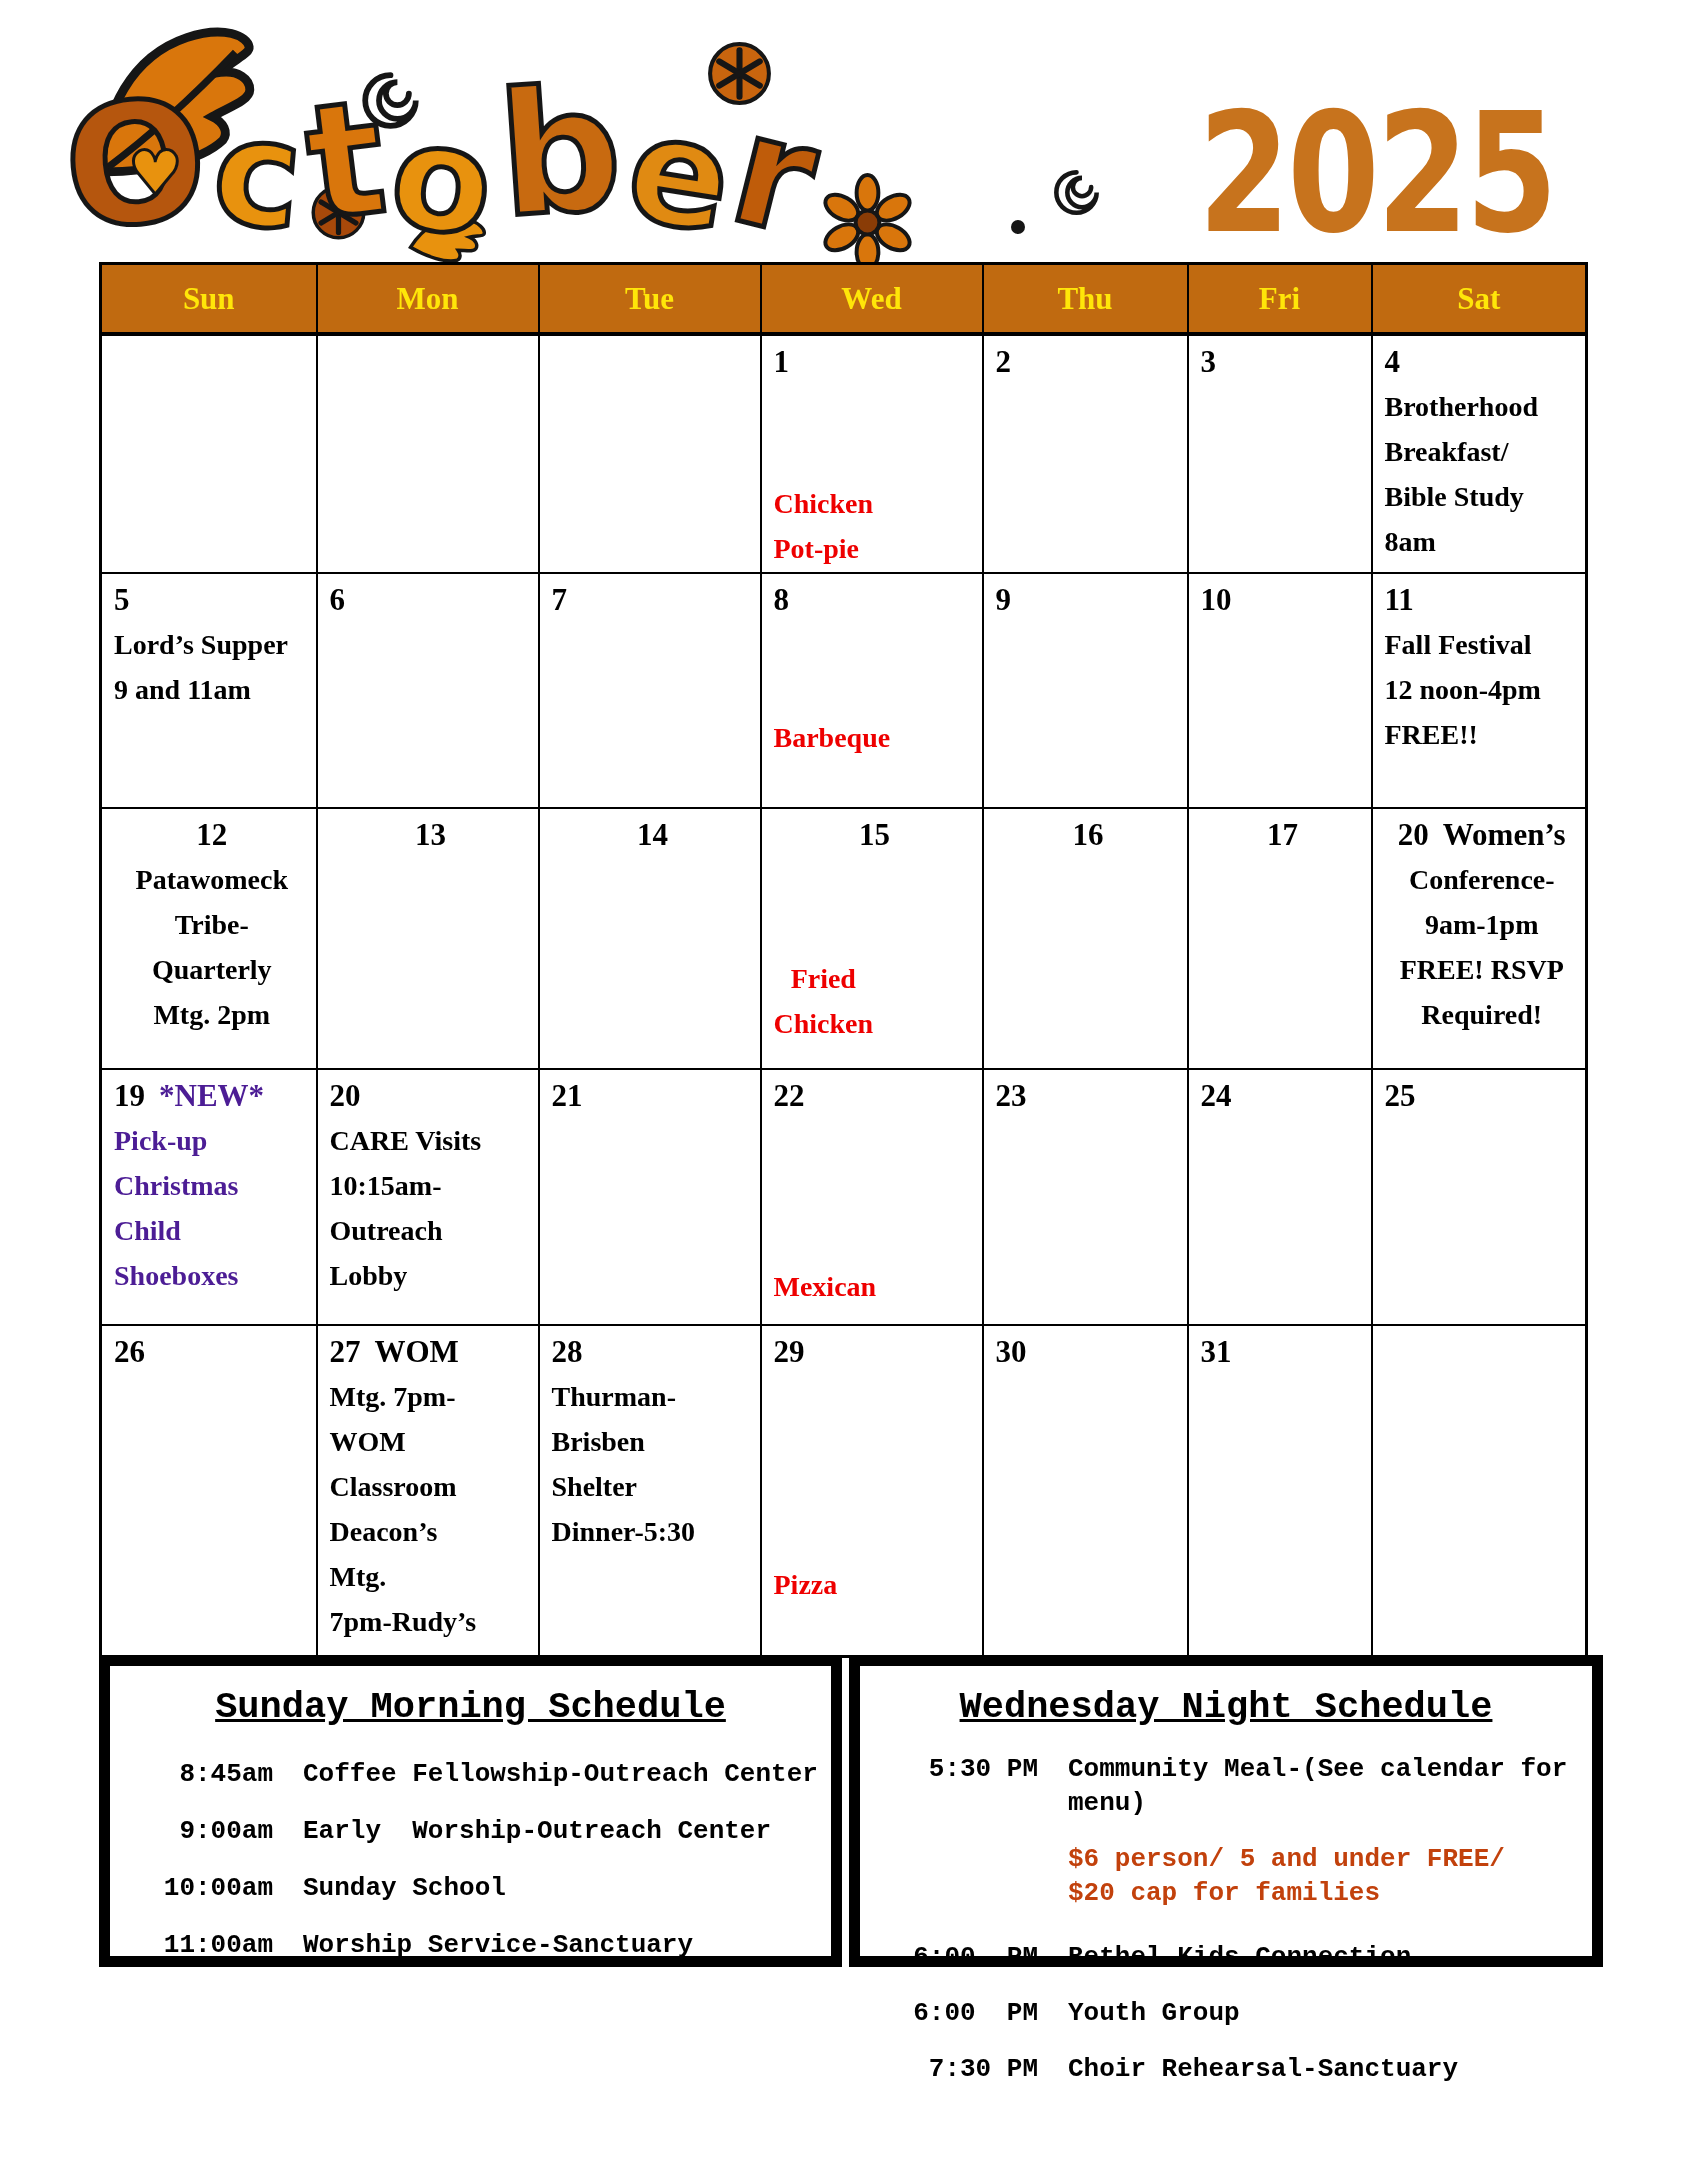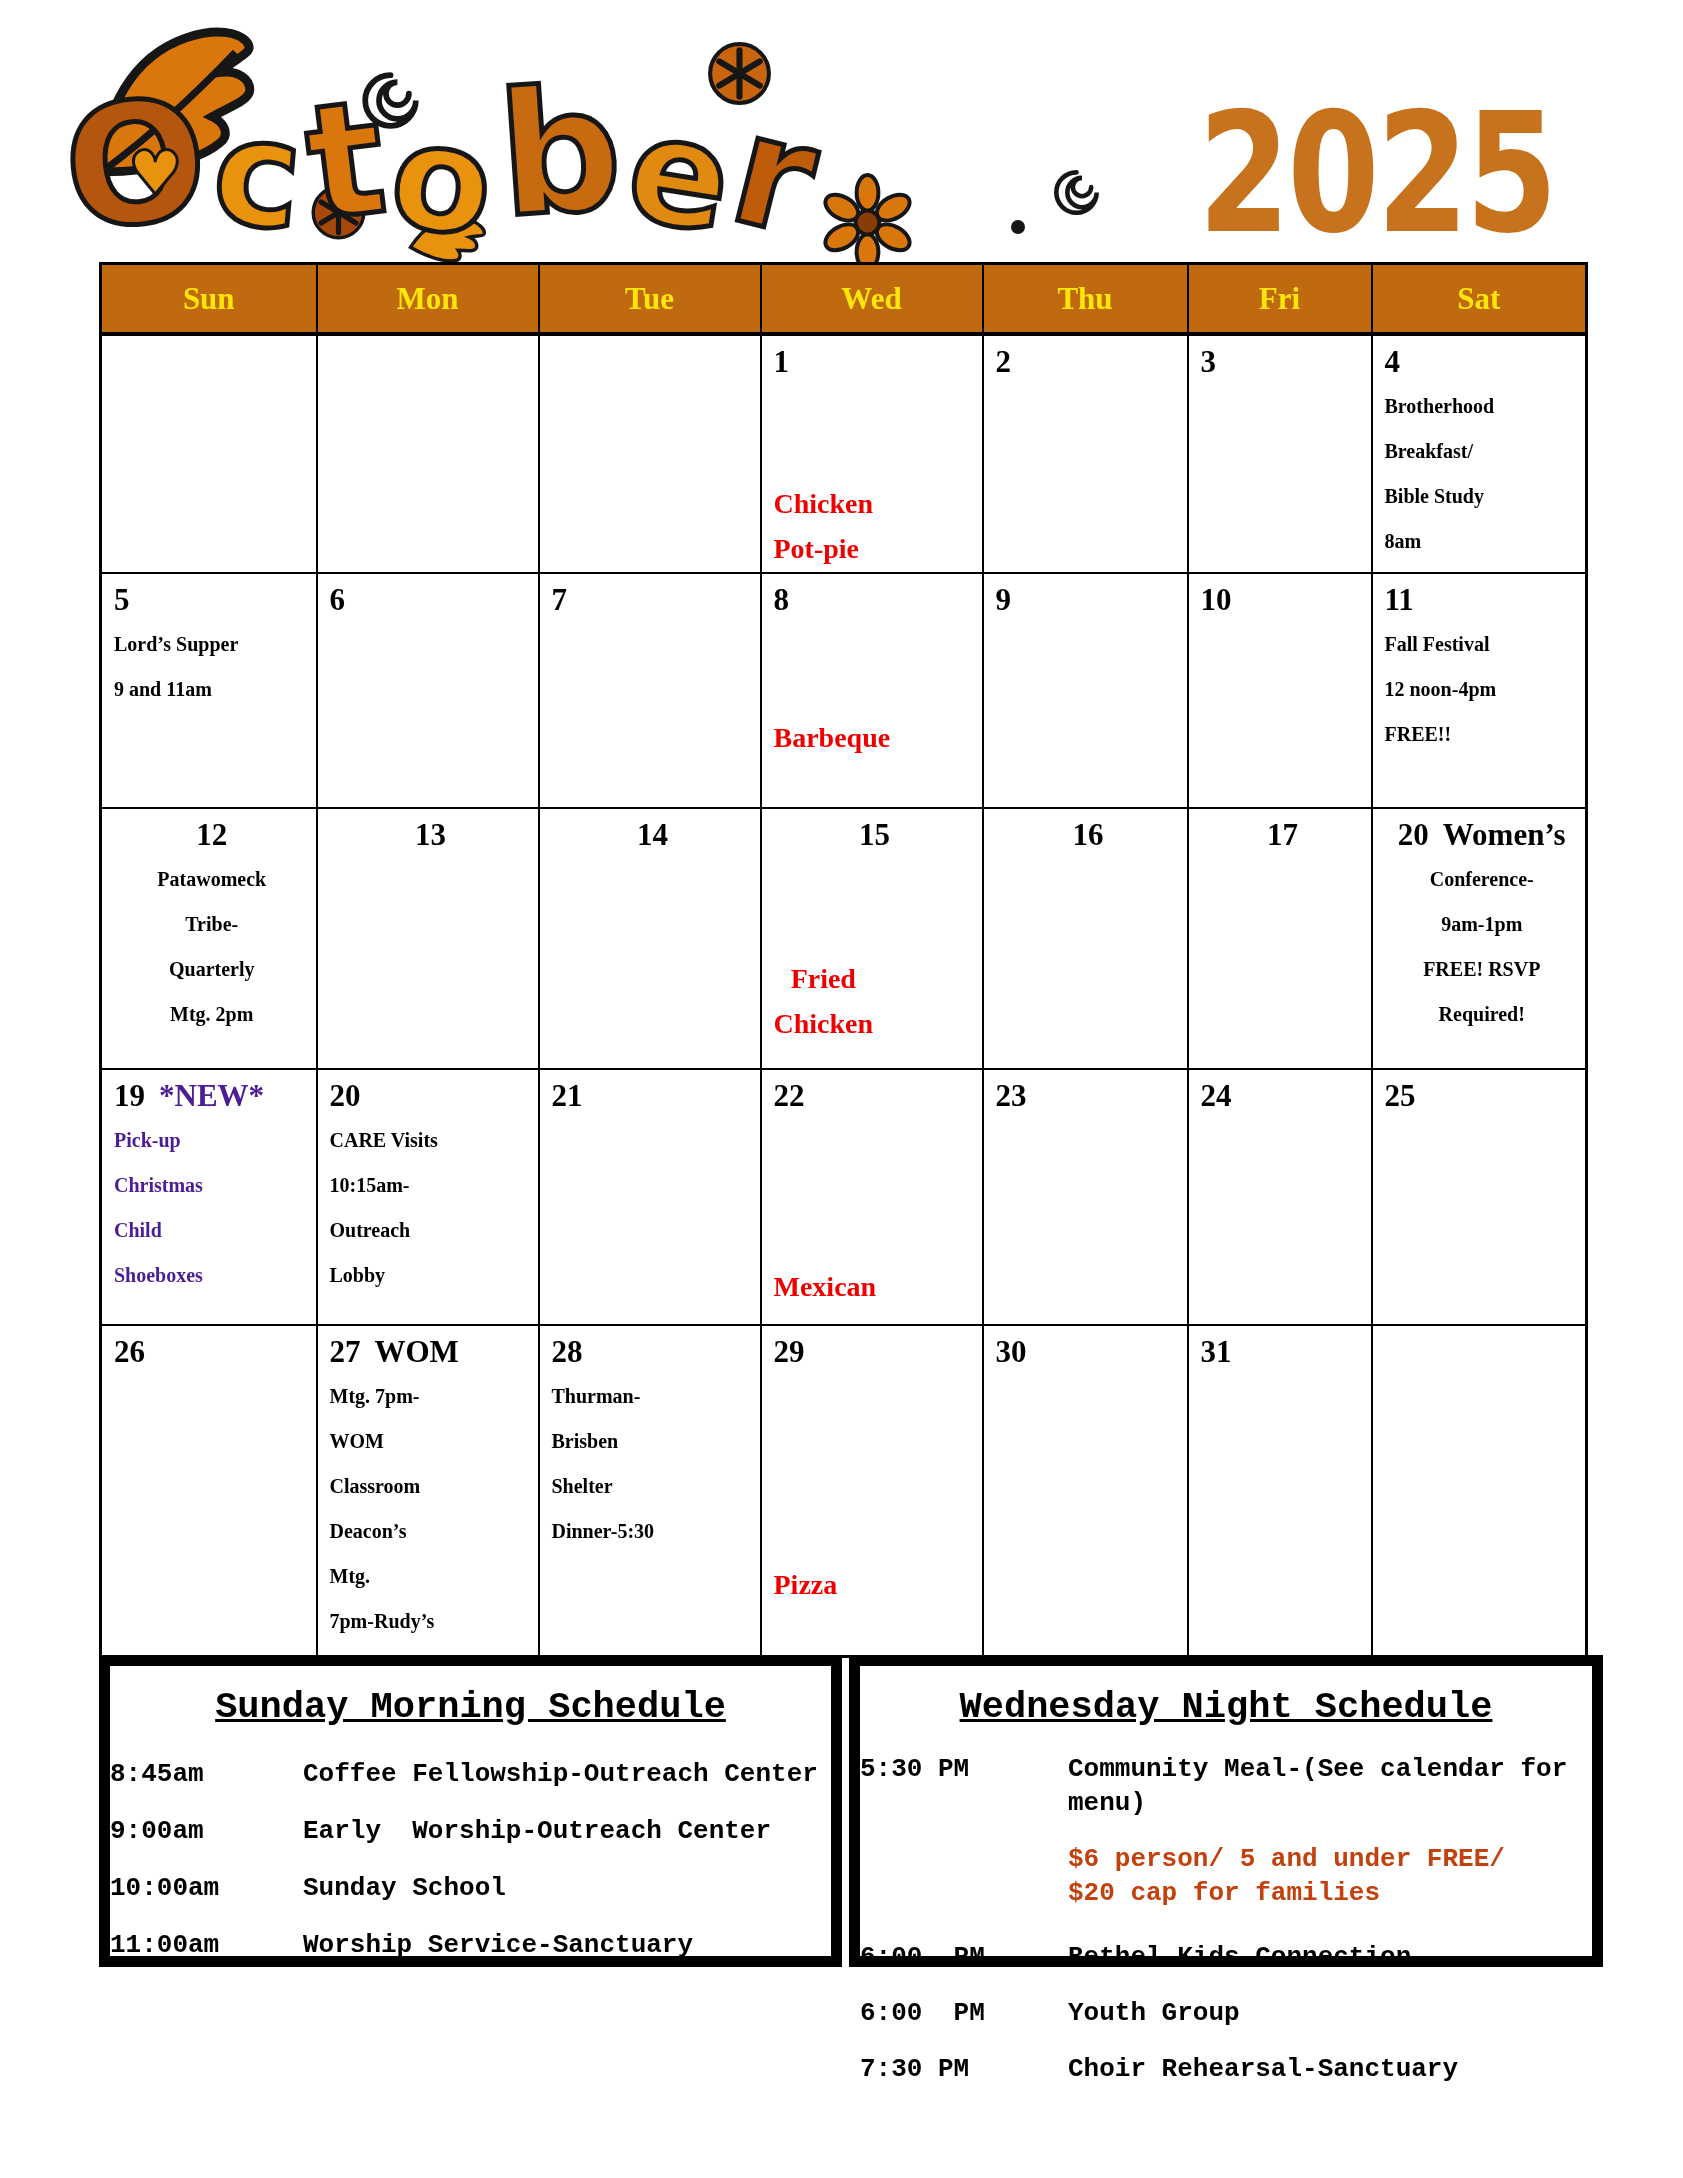--- a/index.html
+++ b/index.html
@@ -29,38 +29,38 @@
   table.calendar{position:absolute;left:99px;top:262px;width:1485px;border-collapse:collapse;
                  table-layout:fixed;border:3px solid #000;}
   .calendar th{background:#c06a10;color:#ffe609;font-size:31px;font-weight:bold;
                border:2px solid #000;border-bottom:4px solid #000;height:65px;text-align:center;}
   .calendar td{border:2px solid #000;vertical-align:top;position:relative;
                padding:4px 6px 0 12px;font-weight:bold;color:#000;}
   tr.w1 td{height:232px;} tr.w2 td{height:229px;} tr.w3 td{height:255px;text-align:center;}
   tr.w4 td{height:250px;} tr.w5 td{height:325px;}
   .dayline{font-size:31px;line-height:44px;white-space:nowrap;}
   .inline-ev{margin-left:14px;}
-  .ev{font-size:20px;line-height:45px;}
+  .ev{font-size:28px;line-height:45px;}
   .redtx{color:#4c1d95;}
   .menu{position:absolute;left:12px;color:#ee0000;font-size:28px;line-height:45px;font-weight:bold;}
   tr.w1 .menu{top:145px;} tr.w2 .menu{top:141px;} tr.w3 .menu{top:147px;}
   tr.w4 .menu{top:194px;} tr.w5 .menu{top:236px;}
 
   
   .box{position:absolute;top:1655px;height:312px;border:11px solid #000;box-sizing:border-box;
        background:#fff;font-family:Liberation Mono, monospace;}
   .box-sunday{left:99px;width:743px;}
   .box-wednesday{left:849px;width:754px;}
   .box h2{margin:20px 10px 30px;text-align:center;font-size:37px;font-weight:bold;
           text-decoration:underline;color:#000;}
   .box-wednesday h2{margin-bottom:24px;}
   .sched-row{display:flex;font-weight:bold;font-size:26px;color:#000;line-height:32px;}
   .box-sunday .sched-row{margin-bottom:25px;}
   .box-wednesday .sched-row{margin-bottom:22px;line-height:34px;}
-  .t{width:163px;white-space:pre;flex:0 0 auto;}
+  .t{width:163px;text-align:right;white-space:pre;flex:0 0 auto;}
   .box-wednesday .t{width:178px;}
   .lbl{margin-left:30px;white-space:pre-wrap;}
   .sub{font-weight:bold;font-size:26px;color:#c2410c;line-height:34px;margin-left:208px;
        white-space:pre-wrap;}
   .gap-after{margin-bottom:30px;}
 </style>
 </head>
 <body>
 
 <div class="page">

